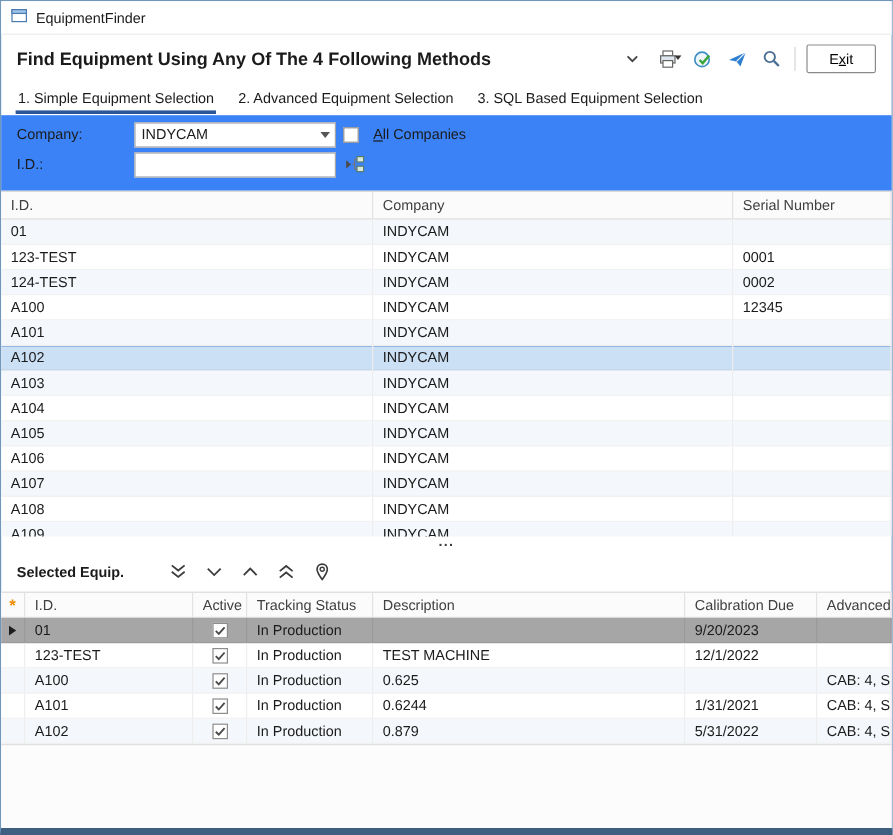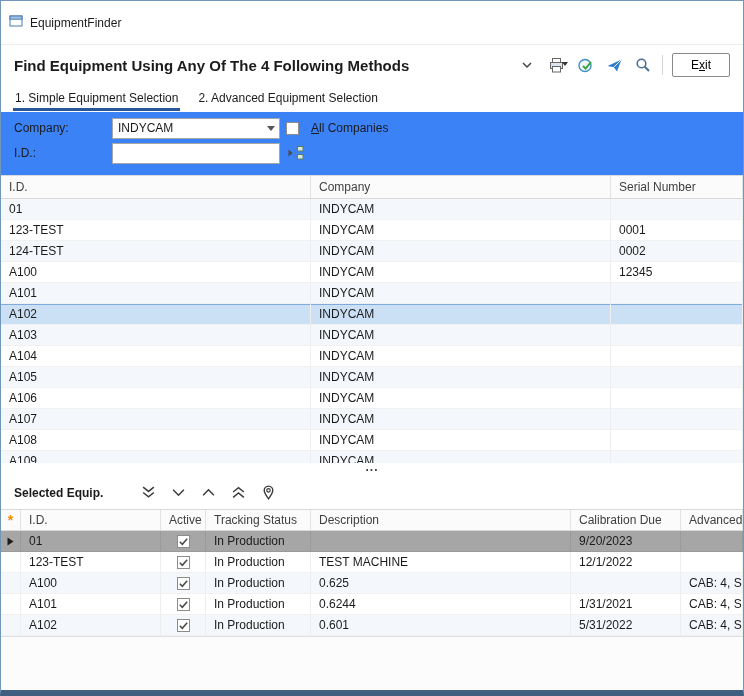--- a/index.html
+++ b/index.html
@@ -2,21 +2,21 @@
 <html><head>
 <meta charset="utf-8">
 <style>
   html,body{margin:0;padding:0;}
   body{width:744px;height:696px;overflow:hidden;background:#e9e9e9;
        font-family:"Liberation Sans","DejaVu Sans",sans-serif;font-size:12px;color:#1b1b1b;}
   .window{width:744px;height:696px;box-sizing:border-box;display:flex;flex-direction:column;
           background:#fff;border:1px solid #7096ba;border-bottom:6px solid #3f5f80;}
 
   
-  .titlebar{flex:0 0 27px;display:flex;align-items:center;gap:7px;padding:8px 8px;background:#fff;
+  .titlebar{flex:0 0 27px;display:flex;align-items:center;gap:7px;padding:0 8px;background:#fff;
             border-bottom:1px solid #ececec;}
 
   
   .hdr{flex:0 0 40px;display:flex;align-items:center;padding:0 13px;}
   .hdr h1{font-size:15px;font-weight:bold;margin:0;}
   .toolbar{margin-left:auto;display:flex;align-items:center;gap:9px;}
   .tb-icon{width:20px;height:20px;display:flex;align-items:center;justify-content:center;
            cursor:pointer;position:relative;}
   .tb-mini{position:absolute;top:0;right:-2px;}
   .sep{width:1px;height:20px;background:#d6d6d6;}
@@ -139,20 +139,21 @@
           <span>E</span>
           <u>x</u>
           <span>it</span>
         </button>
     </div>
   </div>
 
   <div class="tabs">
     <div class="tab active">1. Simple Equipment Selection</div>
     <div class="tab">2. Advanced Equipment Selection</div>
+    <div class="tab">3. SQL Based Equipment Selection</div>
   </div>
 
   <div class="formpanel">
     <div class="frow">
       <span class="flabel">Company:</span>
       <div class="combo">
         <span>INDYCAM</span>
         <span class="arrow">
           <svg width="8" height="5" viewBox="0 0 8 5">
               <path d="M0 0 H8 L4 5 Z" fill="#555"></path>
@@ -359,20 +360,20 @@
         <div class="bcell ind"></div>
         <div class="bcell">A102</div>
         <div class="bcell center">
           <span class="checkbox">
             <svg viewBox="0 0 12 12" width="11" height="11">
               <path d="M2 6.3 L4.7 9 L10 3" stroke="#4a4a4a" stroke-width="1.7" fill="none"></path>
             </svg>
           </span>
         </div>
         <div class="bcell">In Production</div>
-        <div class="bcell">0.601</div>
+        <div class="bcell">0.879</div>
         <div class="bcell">5/31/2022</div>
         <div class="bcell">CAB: 4, SH</div>
       </div>
     </div>
 
   <div class="footer"></div>
 </div>
 
 </body></html>

